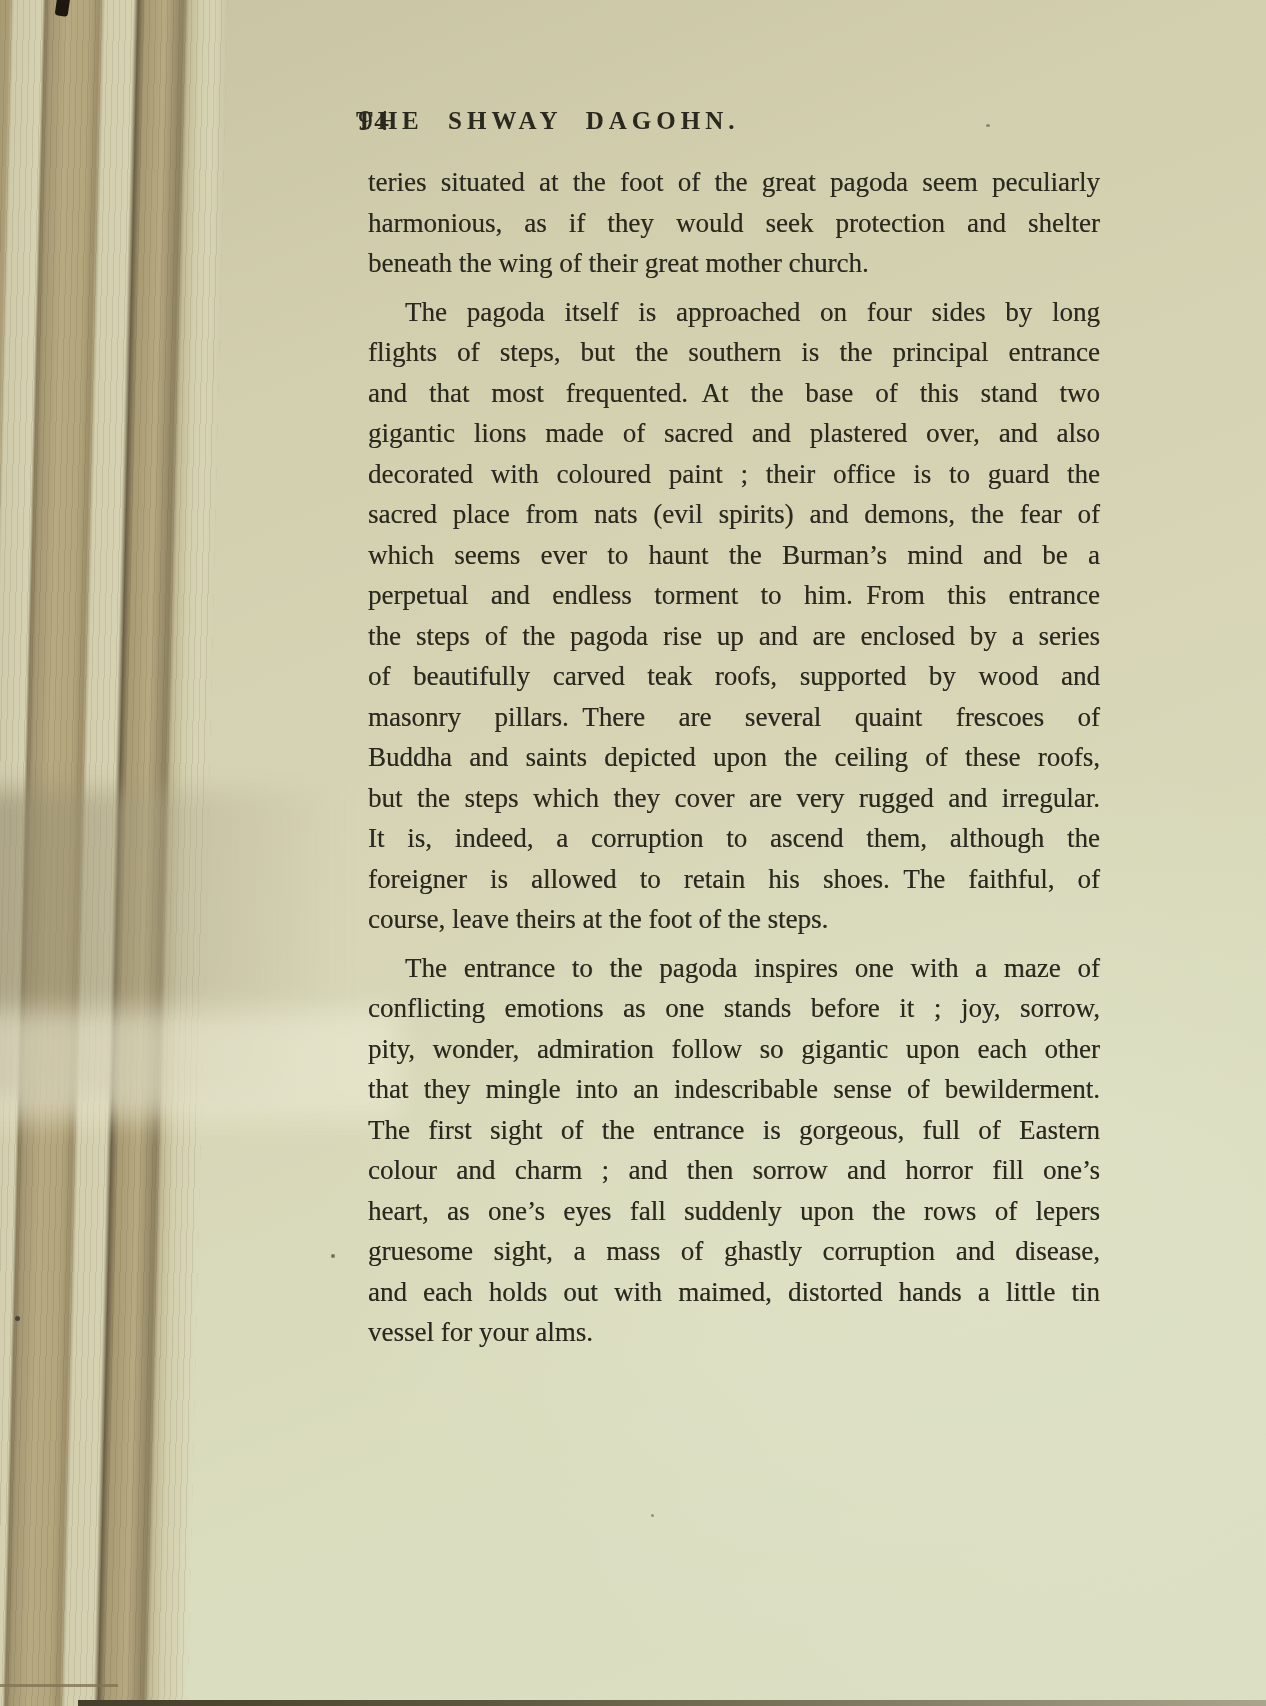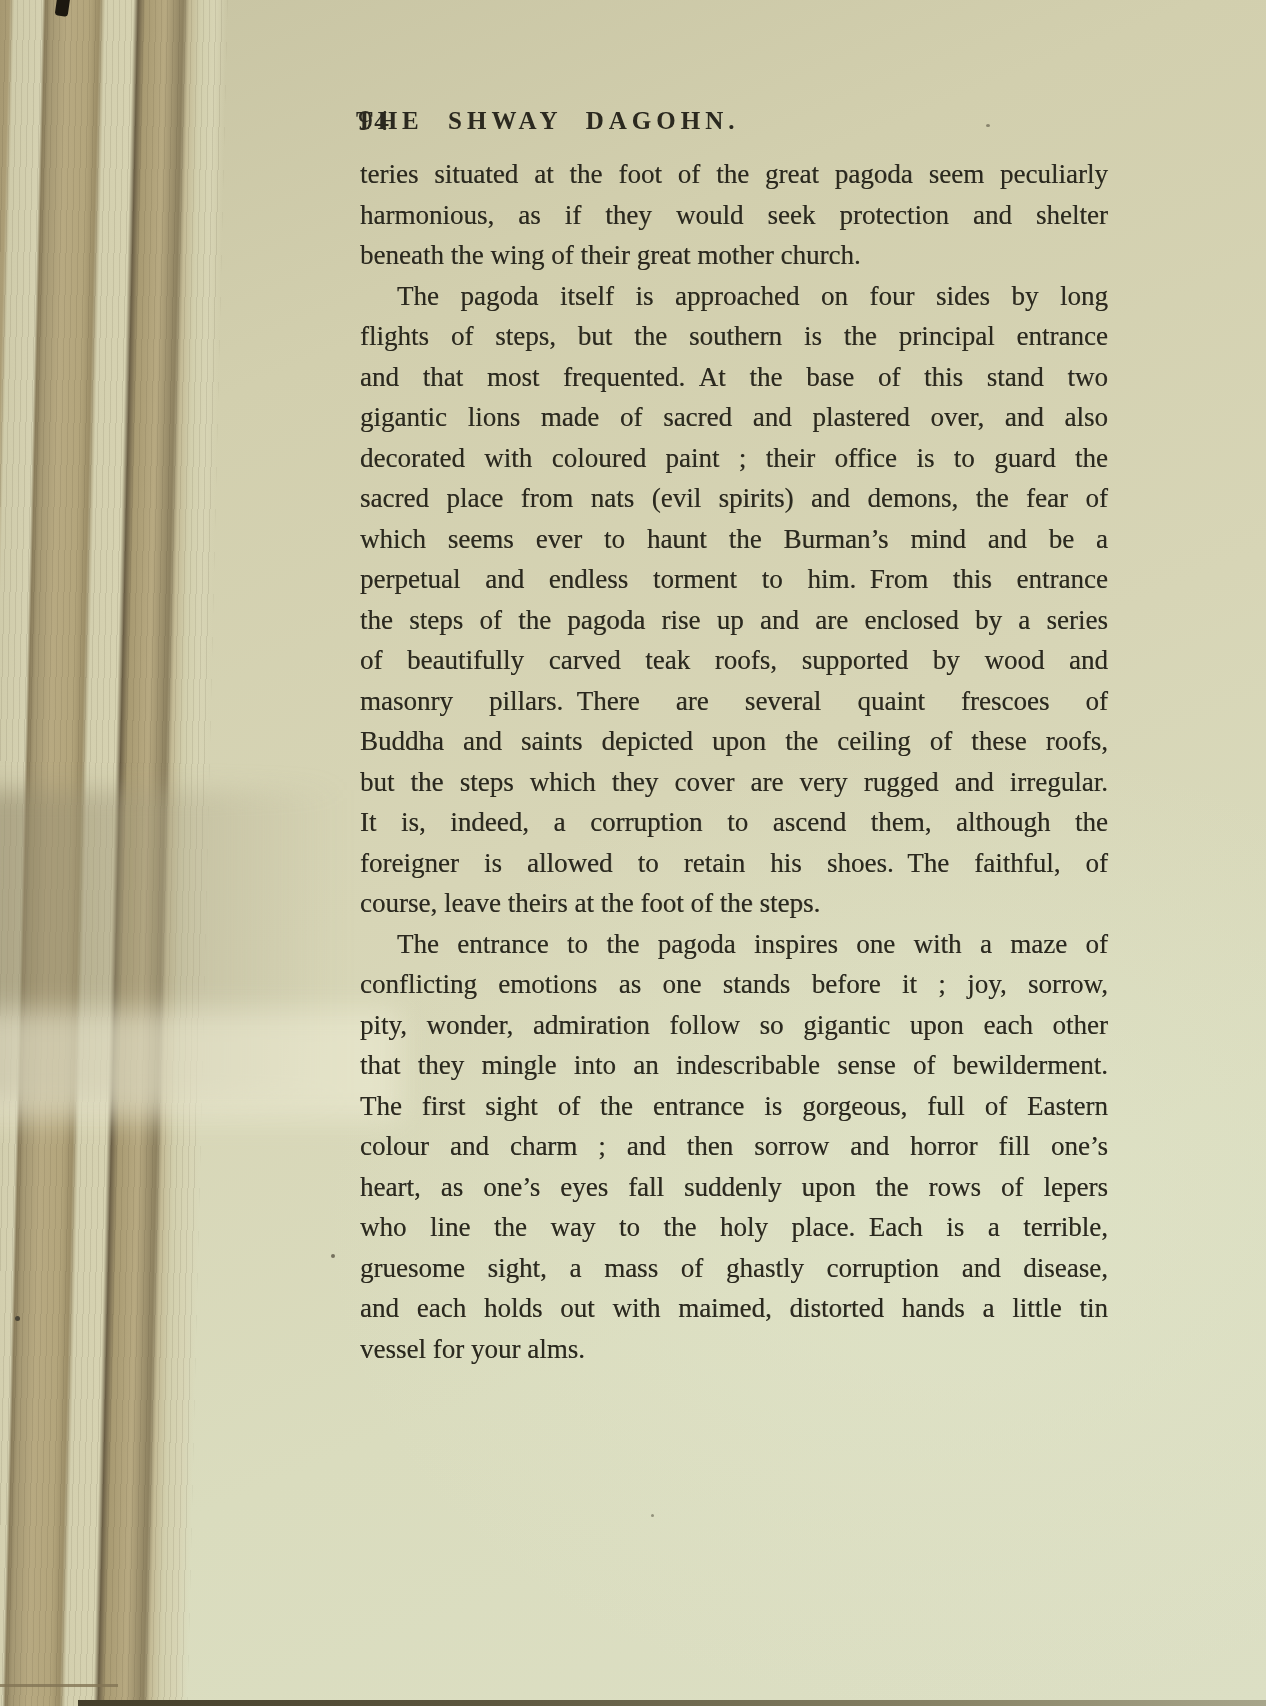--- a/index.html
+++ b/index.html
@@ -86,21 +86,21 @@
     letter-spacing: 5px;
     word-spacing: 13px;
   }
 
   .text-body {
     position: absolute; left: 360px; top: 154px; width: 748px;
     color: #2b291f;
     font-size: 27px;
     text-shadow: 0.3px 0.3px 0.4px rgba(43,41,31,0.55);
   }
-  .para { margin: 0; }
+  .para { margin: 8px; }
   .line {
     line-height: 40.5px;
     height: 40.5px;
     text-align: justify;
     text-align-last: justify;
     white-space: nowrap;
   }
   .line.last { text-align-last: left; }
   .line.first { text-indent: 37px; }
 </style>
@@ -144,21 +144,20 @@
         <div class="line last">course, leave theirs at the foot of the steps.</div>
       </div>
       <div class="para">
         <div class="line first">The entrance to the pagoda inspires one with a maze of</div>
         <div class="line">conflicting emotions as one stands before it ; joy, sorrow,</div>
         <div class="line">pity, wonder, admiration follow so gigantic upon each other</div>
         <div class="line">that they mingle into an indescribable sense of bewilderment.</div>
         <div class="line">The first sight of the entrance is gorgeous, full of Eastern</div>
         <div class="line">colour and charm ; and then sorrow and horror fill one’s</div>
         <div class="line">heart, as one’s eyes fall suddenly upon the rows of lepers</div>
-        <div class="line">who line the way to the holy place. Each is a terrible,</div>
         <div class="line">gruesome sight, a mass of ghastly corruption and disease,</div>
         <div class="line">and each holds out with maimed, distorted hands a little tin</div>
         <div class="line last">vessel for your alms.</div>
       </div>
     </div>
 
   <div class="speck s1"></div>
   <div class="speck s2"></div>
   <div class="speck s3"></div>
   <div class="speck s4"></div>

